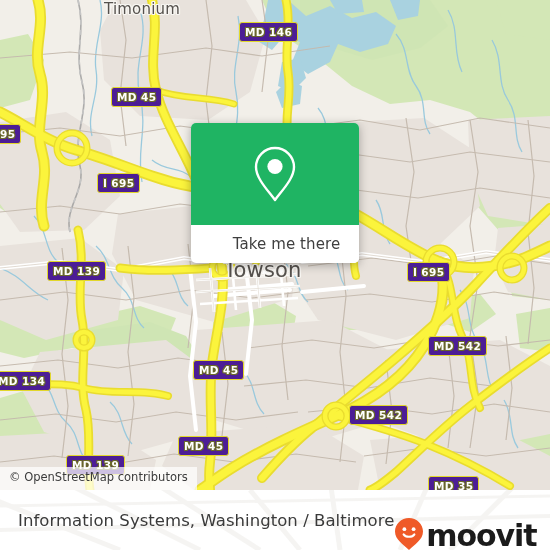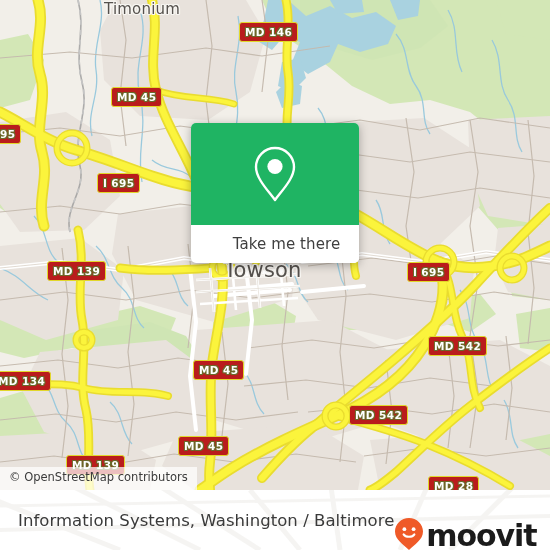--- a/index.html
+++ b/index.html
@@ -52,21 +52,21 @@
       -1.4px 0 #f7f5f1, 1.4px 0 #f7f5f1, 0 -1.4px #f7f5f1, 0 1.4px #f7f5f1,
       -1px -1px #f7f5f1, 1px -1px #f7f5f1, -1px 1px #f7f5f1, 1px 1px #f7f5f1;
     pointer-events: none;
   }
   .place-timonium { font-size: 15px; }
   .place-towson   { font-size: 21px; margin-left: 20px; }
 
   
   .shield {
     position: absolute;
-    background: #b91c1c;
+    background: #4c1d95;
     border: 1.6px solid #e2d72b;
     border-radius: 3px;
     color: #ffffff;
     font-family: "DejaVu Sans", sans-serif;
     font-size: 10.5px;
     font-weight: bold;
     line-height: 1;
     padding: 3.5px 5px 4px 5px;
     white-space: nowrap;
     text-shadow:
@@ -427,21 +427,21 @@
     <div class="shield" style="left:-6px; top:124px;">95</div>
     <div class="shield" style="left:97px; top:173px;">I 695</div>
     <div class="shield" style="left:47px; top:261px;">MD 139</div>
     <div class="shield" style="left:407px; top:262px;">I 695</div>
     <div class="shield" style="left:428px; top:336px;">MD 542</div>
     <div class="shield" style="left:-8px; top:371px;">MD 134</div>
     <div class="shield" style="left:193px; top:360px;">MD 45</div>
     <div class="shield" style="left:349px; top:405px;">MD 542</div>
     <div class="shield" style="left:178px; top:436px;">MD 45</div>
     <div class="shield" style="left:66px; top:455px;">MD 139</div>
-    <div class="shield" style="left:428px; top:476px;">MD 28</div>
+    <div class="shield" style="left:428px; top:476px;">MD 35</div>
 
     <div id="attribution">© OpenStreetMap contributors</div>
 
     <div id="poi-card">
       <div id="poi-card-body">
         <div id="poi-card-image">
           <span id="poi-pin-icon">
             <svg width="46" height="58" viewBox="0 0 46 58" aria-hidden="true">
               <path d="M23 3 C12.5 3 4 11.5 4 22 C4 33.5 16 45.5 23 55 C30 45.5 42 33.5 42 22 C42 11.5 33.5 3 23 3 Z" fill="none" stroke="#ffffff" stroke-width="2.4" stroke-linejoin="round"></path>
               <circle cx="23" cy="21.5" r="7.6" fill="#ffffff"></circle>

